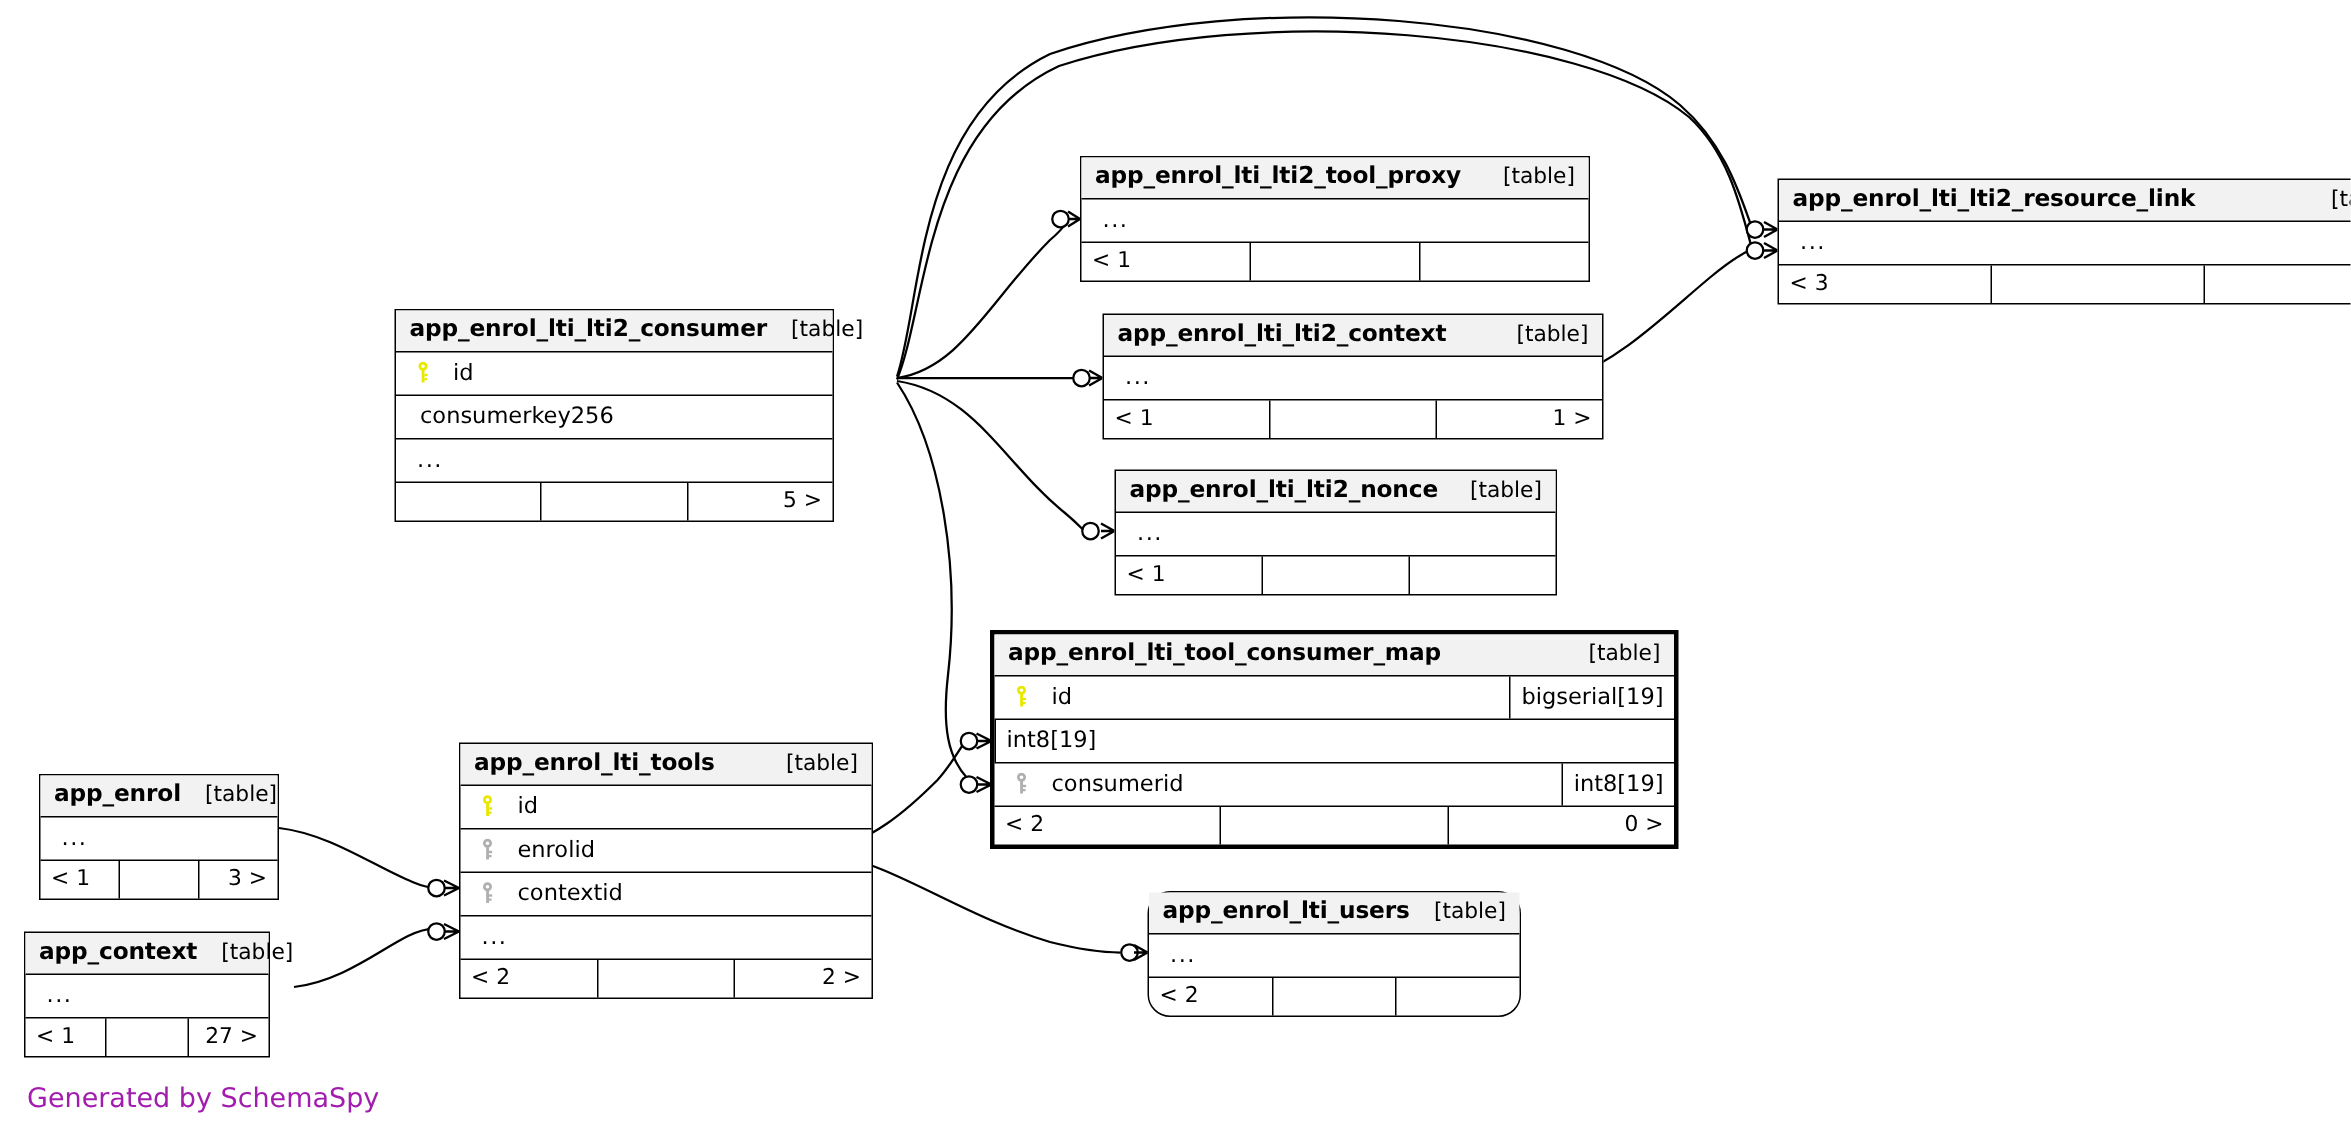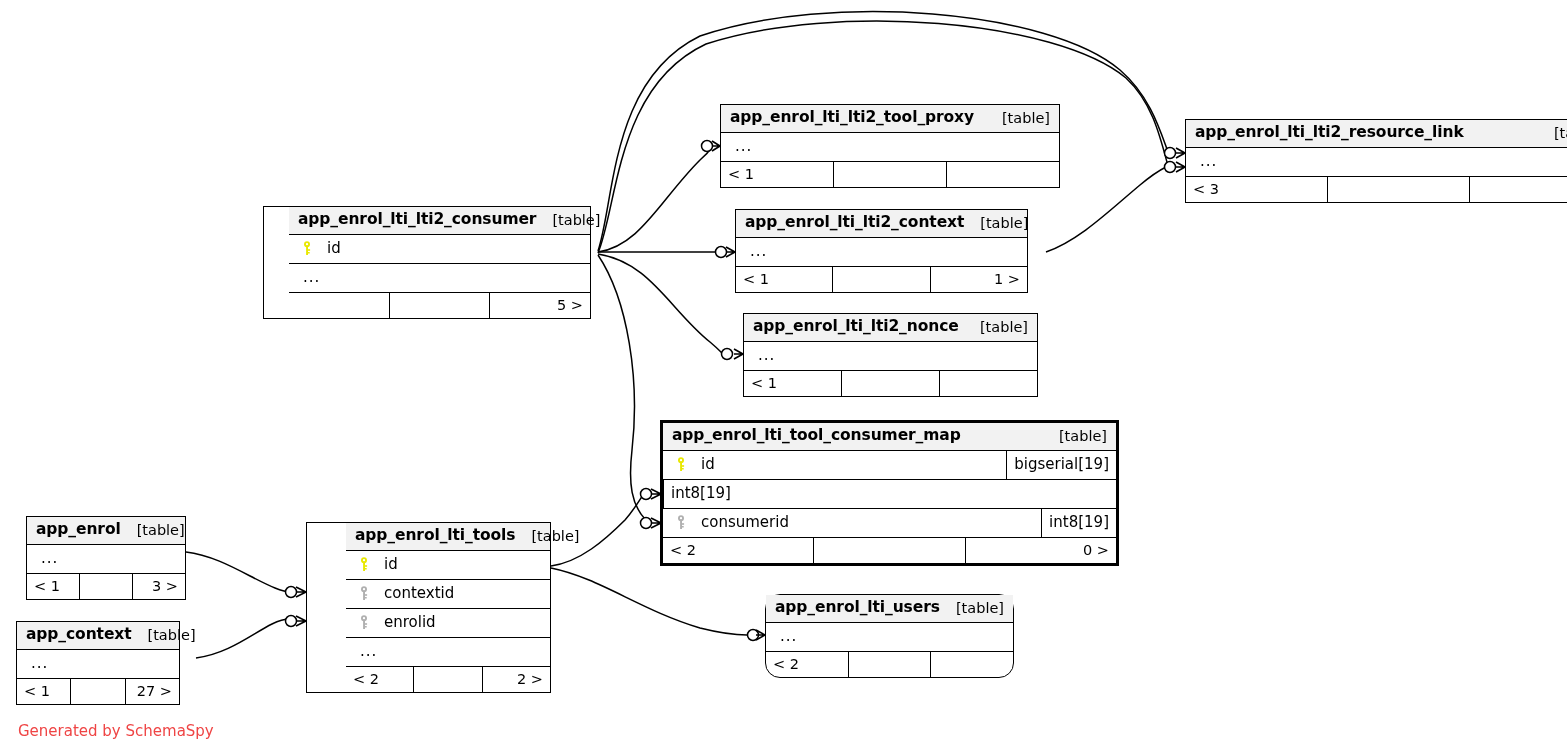--- a/index.html
+++ b/index.html
@@ -58,21 +58,21 @@
     flex:1 1 0;display:flex;align-items:center;box-sizing:border-box;
     font-size:14.5px;padding:0 7px;border-right:1px solid #000000;
   }
   .foot-cell:last-child{ border-right:none;justify-content:flex-end; }
   .foot-cell.left{ justify-content:flex-start; }
 
   .keyicon{ display:block;width:9px;height:15px; }
 
   #footer-note{
     position:absolute;left:18px;top:722px;
-    font-size:15px;color:#ef4444;white-space:nowrap;
+    font-size:18px;color:#a21caf;white-space:nowrap;
   }
 </style>
 </head>
 <body>
 
 <div id="canvas">
 
   <svg id="edges" viewBox="0 0 1567 753" xmlns="http://www.w3.org/2000/svg">
     <defs>
       <marker id="crow" markerWidth="14" markerHeight="14" refX="13" refY="7" orient="auto" markerUnits="userSpaceOnUse">
@@ -158,57 +158,62 @@
           <div class="col-main">
             <span class="row-ellipsis">...</span>
           </div>
         </div>
         <div class="tbl-row tbl-footer">
           <div class="foot-cell left">&lt; 3</div>
           <div class="foot-cell left"></div>
           <div class="foot-cell">3 &gt;</div>
         </div>
       </div>
-      <div class="table-box" style="left: 735px; top: 209px; width: 293px;">
+      <div class="table-box" style="left: 735px; top: 209px; width: 334px;">
         <div class="tbl-header">
           <span class="tbl-name">app_enrol_lti_lti2_context</span>
           <span class="tbl-tag">[table]</span>
         </div>
         <div class="tbl-row">
           <div class="col-main">
             <span class="row-ellipsis">...</span>
           </div>
         </div>
         <div class="tbl-row tbl-footer">
           <div class="foot-cell left">&lt; 1</div>
           <div class="foot-cell left"></div>
           <div class="foot-cell">1 &gt;</div>
         </div>
       </div>
-      <div class="table-box" style="left: 263px; top: 206px; width: 328px; padding-left: 25px;">
+      <div class="table-box" style="left: 263px; top: 206px; width: 293px;">
         <div class="tbl-header">
           <span class="tbl-name">app_enrol_lti_lti2_consumer</span>
           <span class="tbl-tag">[table]</span>
         </div>
         <div class="tbl-row">
           <div class="col-main">
             <span class="key-slot">
               <svg class="keyicon" viewBox="0 0 9 15" xmlns="http://www.w3.org/2000/svg">
                 <circle cx="4" cy="3.2" r="3.0" fill="#e8e800"></circle>
                 <circle cx="4" cy="3.2" r="1.15" fill="#ffffff"></circle>
                 <rect x="3.1" y="5.4" width="1.9" height="8.6" fill="#e8e800"></rect>
                 <rect x="5.0" y="8.2" width="2.1" height="1.6" fill="#e8e800"></rect>
                 <rect x="5.0" y="11.0" width="1.7" height="1.5" fill="#e8e800"></rect>
               </svg>
             </span>
             <span class="col-label">id</span>
           </div>
         </div>
         <div class="tbl-row">
           <div class="col-main">
+            <span class="col-label">consumerkey256</span>
+          </div>
+        </div>
+        <div class="tbl-row">
+          <div class="col-main">
             <span class="row-ellipsis">...</span>
           </div>
         </div>
         <div class="tbl-row tbl-footer">
           <div class="foot-cell left"></div>
           <div class="foot-cell left"></div>
           <div class="foot-cell">5 &gt;</div>
         </div>
       </div>
       <div class="table-box" style="left: 743px; top: 313px; width: 295px;">
@@ -280,21 +285,21 @@
           <div class="col-main">
             <span class="row-ellipsis">...</span>
           </div>
         </div>
         <div class="tbl-row tbl-footer">
           <div class="foot-cell left">&lt; 1</div>
           <div class="foot-cell left"></div>
           <div class="foot-cell">3 &gt;</div>
         </div>
       </div>
-      <div class="table-box" style="left: 306px; top: 522px; width: 245px; padding-left: 39px;">
+      <div class="table-box" style="left: 306px; top: 495px; width: 276px;">
         <div class="tbl-header">
           <span class="tbl-name">app_enrol_lti_tools</span>
           <span class="tbl-tag">[table]</span>
         </div>
         <div class="tbl-row">
           <div class="col-main">
             <span class="key-slot">
               <svg class="keyicon" viewBox="0 0 9 15" xmlns="http://www.w3.org/2000/svg">
                 <circle cx="4" cy="3.2" r="3.0" fill="#e8e800"></circle>
                 <circle cx="4" cy="3.2" r="1.15" fill="#ffffff"></circle>
@@ -310,35 +315,35 @@
           <div class="col-main">
             <span class="key-slot">
               <svg class="keyicon" viewBox="0 0 9 15" xmlns="http://www.w3.org/2000/svg">
                 <circle cx="4" cy="3.2" r="3.0" fill="#b0b0b0"></circle>
                 <circle cx="4" cy="3.2" r="1.15" fill="#ffffff"></circle>
                 <rect x="3.1" y="5.4" width="1.9" height="8.6" fill="#b0b0b0"></rect>
                 <rect x="5.0" y="8.2" width="2.1" height="1.6" fill="#b0b0b0"></rect>
                 <rect x="5.0" y="11.0" width="1.7" height="1.5" fill="#b0b0b0"></rect>
               </svg>
             </span>
-            <span class="col-label">contextid</span>
+            <span class="col-label">enrolid</span>
           </div>
         </div>
         <div class="tbl-row">
           <div class="col-main">
             <span class="key-slot">
               <svg class="keyicon" viewBox="0 0 9 15" xmlns="http://www.w3.org/2000/svg">
                 <circle cx="4" cy="3.2" r="3.0" fill="#b0b0b0"></circle>
                 <circle cx="4" cy="3.2" r="1.15" fill="#ffffff"></circle>
                 <rect x="3.1" y="5.4" width="1.9" height="8.6" fill="#b0b0b0"></rect>
                 <rect x="5.0" y="8.2" width="2.1" height="1.6" fill="#b0b0b0"></rect>
                 <rect x="5.0" y="11.0" width="1.7" height="1.5" fill="#b0b0b0"></rect>
               </svg>
             </span>
-            <span class="col-label">enrolid</span>
+            <span class="col-label">contextid</span>
           </div>
         </div>
         <div class="tbl-row">
           <div class="col-main">
             <span class="row-ellipsis">...</span>
           </div>
         </div>
         <div class="tbl-row tbl-footer">
           <div class="foot-cell left">&lt; 2</div>
           <div class="foot-cell left"></div>

